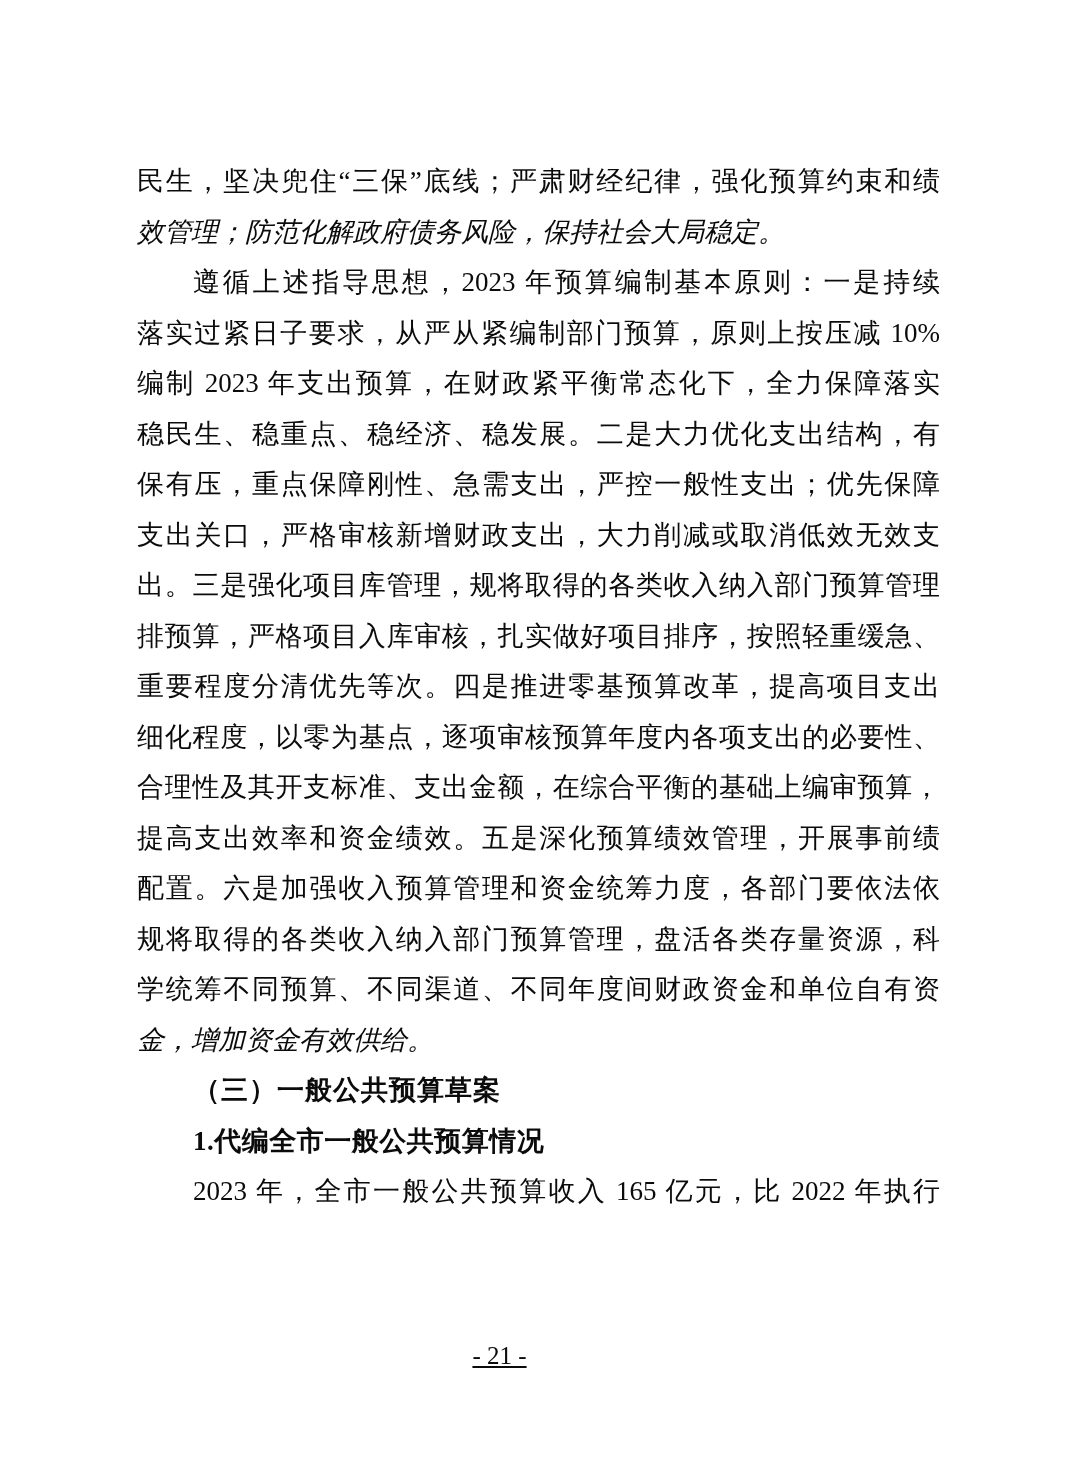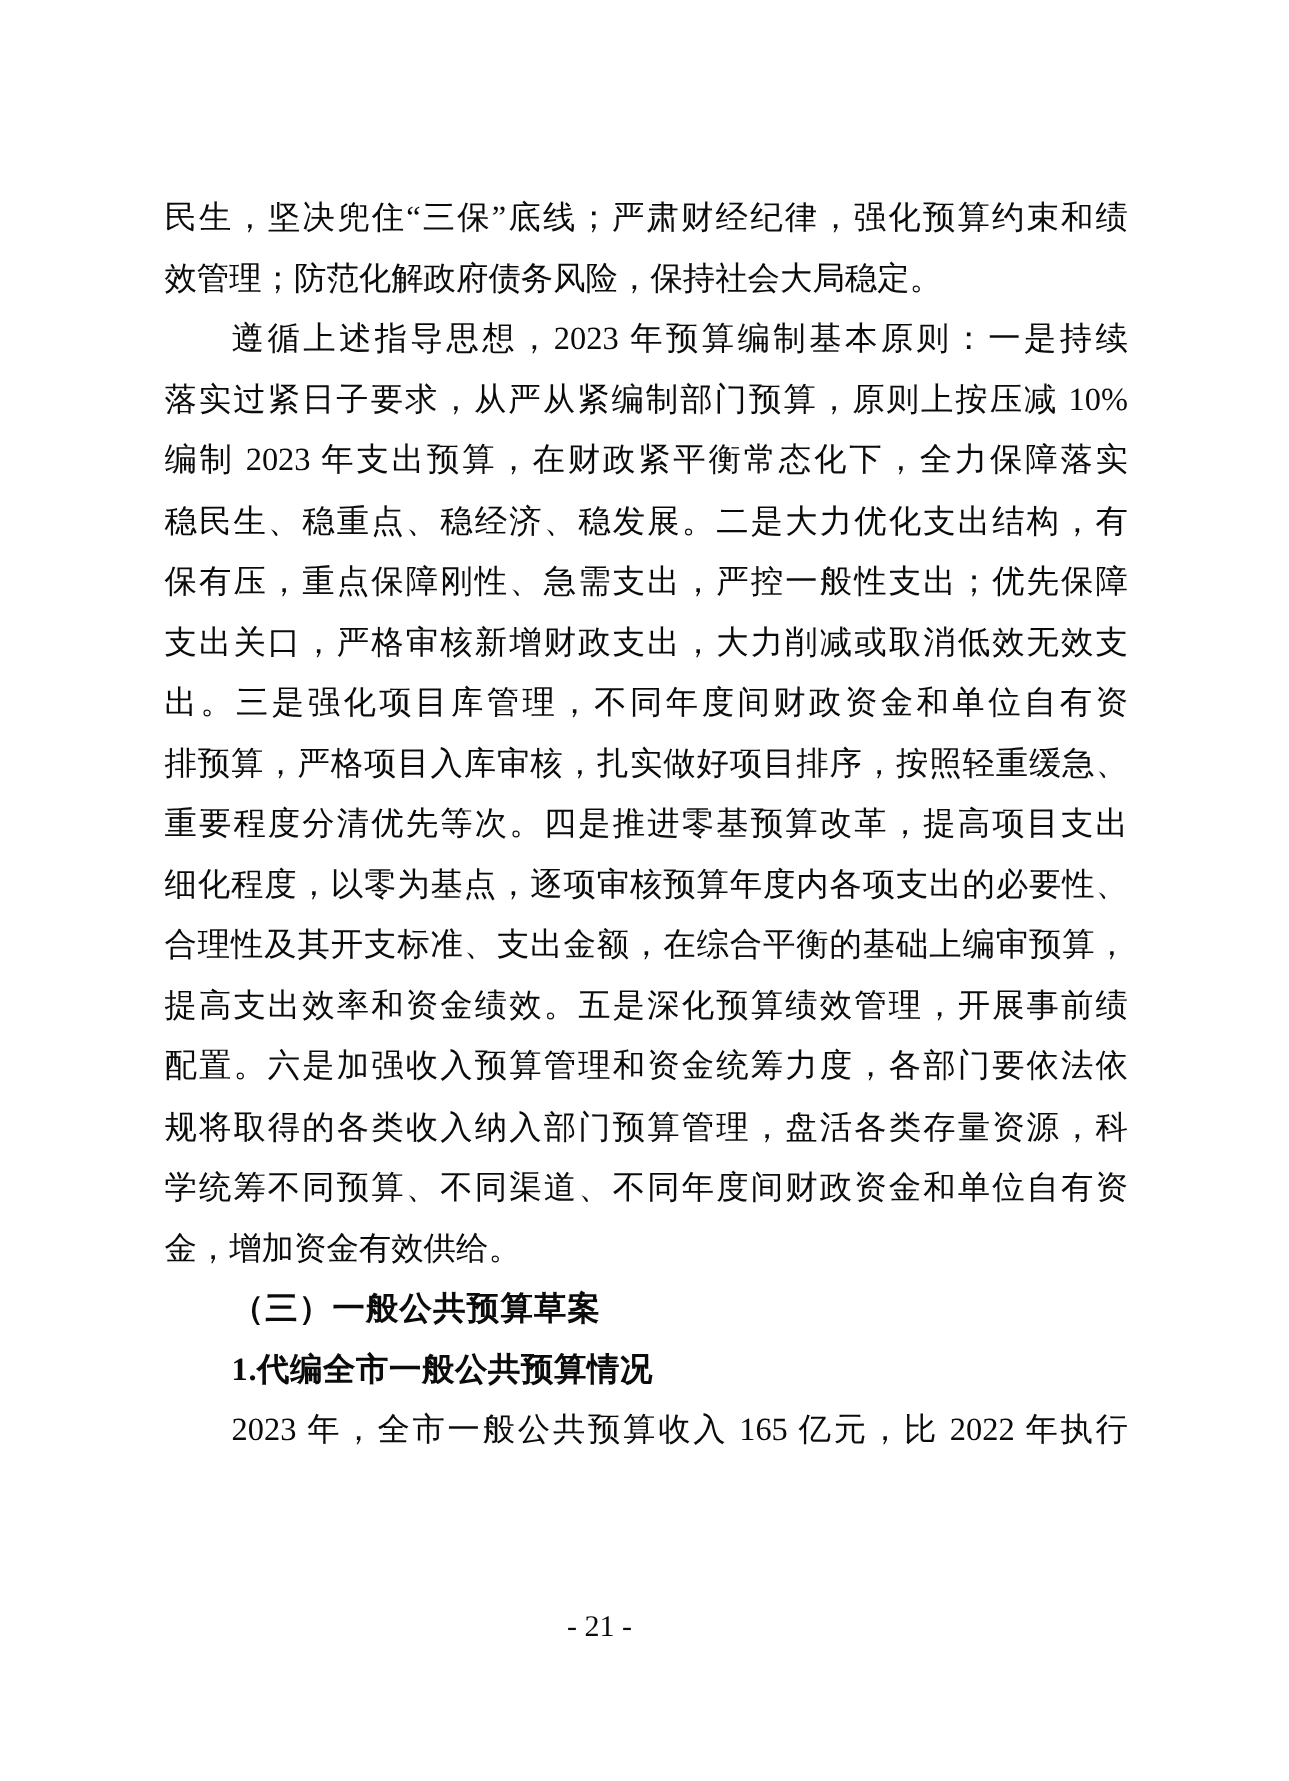--- a/index.html
+++ b/index.html
@@ -27,20 +27,21 @@
     line-height: 50.5px;
     color: #0b0b0b;
     text-align: justify;
     text-align-last: justify;
     text-justify: inter-character;
     white-space: pre-wrap;
   }
   .line.short {
     text-align: left;
     text-align-last: left;
+    font-style: italic;
   }
   .line.indent {
     text-indent: 56px;
   }
   .line.h1 {
     font-weight: bold;
     text-align: right;
     text-align-last: left;
     letter-spacing: 1px;
   }
@@ -52,37 +53,38 @@
   }
   .footer {
     position: absolute;
     top: 1340px;
     left: 0;
     width: 100%;
     text-align: center;
     font-size: 25px;
     line-height: 32px;
     color: #0b0b0b;
+    text-decoration: underline;
   }
 </style>
 </head>
 <body>
 
 <div class="page">
   <div class="textblock">
     <div>
         <div class="line body">民生，坚决兜住“三保”底线；严肃财经纪律，强化预算约束和绩</div>
         <div class="line body short">效管理；防范化解政府债务风险，保持社会大局稳定。</div>
         <div class="line body indent">遵循上述指导思想，2023 年预算编制基本原则：一是持续</div>
         <div class="line body">落实过紧日子要求，从严从紧编制部门预算，原则上按压减 10%</div>
         <div class="line body">编制 2023 年支出预算，在财政紧平衡常态化下，全力保障落实</div>
         <div class="line body">稳民生、稳重点、稳经济、稳发展。二是大力优化支出结构，有</div>
         <div class="line body">保有压，重点保障刚性、急需支出，严控一般性支出；优先保障</div>
         <div class="line body">支出关口，严格审核新增财政支出，大力削减或取消低效无效支</div>
-        <div class="line body">出。三是强化项目库管理，不同年度间财政资金和单位自有资</div>
+        <div class="line body">出。三是强化项目库管理，规将取得的各类收入纳入部门预算管理</div>
         <div class="line body">排预算，严格项目入库审核，扎实做好项目排序，按照轻重缓急、</div>
         <div class="line body">重要程度分清优先等次。四是推进零基预算改革，提高项目支出</div>
         <div class="line body">细化程度，以零为基点，逐项审核预算年度内各项支出的必要性、</div>
         <div class="line body">合理性及其开支标准、支出金额，在综合平衡的基础上编审预算，</div>
         <div class="line body">提高支出效率和资金绩效。五是深化预算绩效管理，开展事前绩</div>
         <div class="line body">配置。六是加强收入预算管理和资金统筹力度，各部门要依法依</div>
         <div class="line body">规将取得的各类收入纳入部门预算管理，盘活各类存量资源，科</div>
         <div class="line body">学统筹不同预算、不同渠道、不同年度间财政资金和单位自有资</div>
         <div class="line body short">金，增加资金有效供给。</div>
         <div class="line h1 indent">（三）一般公共预算草案</div>

